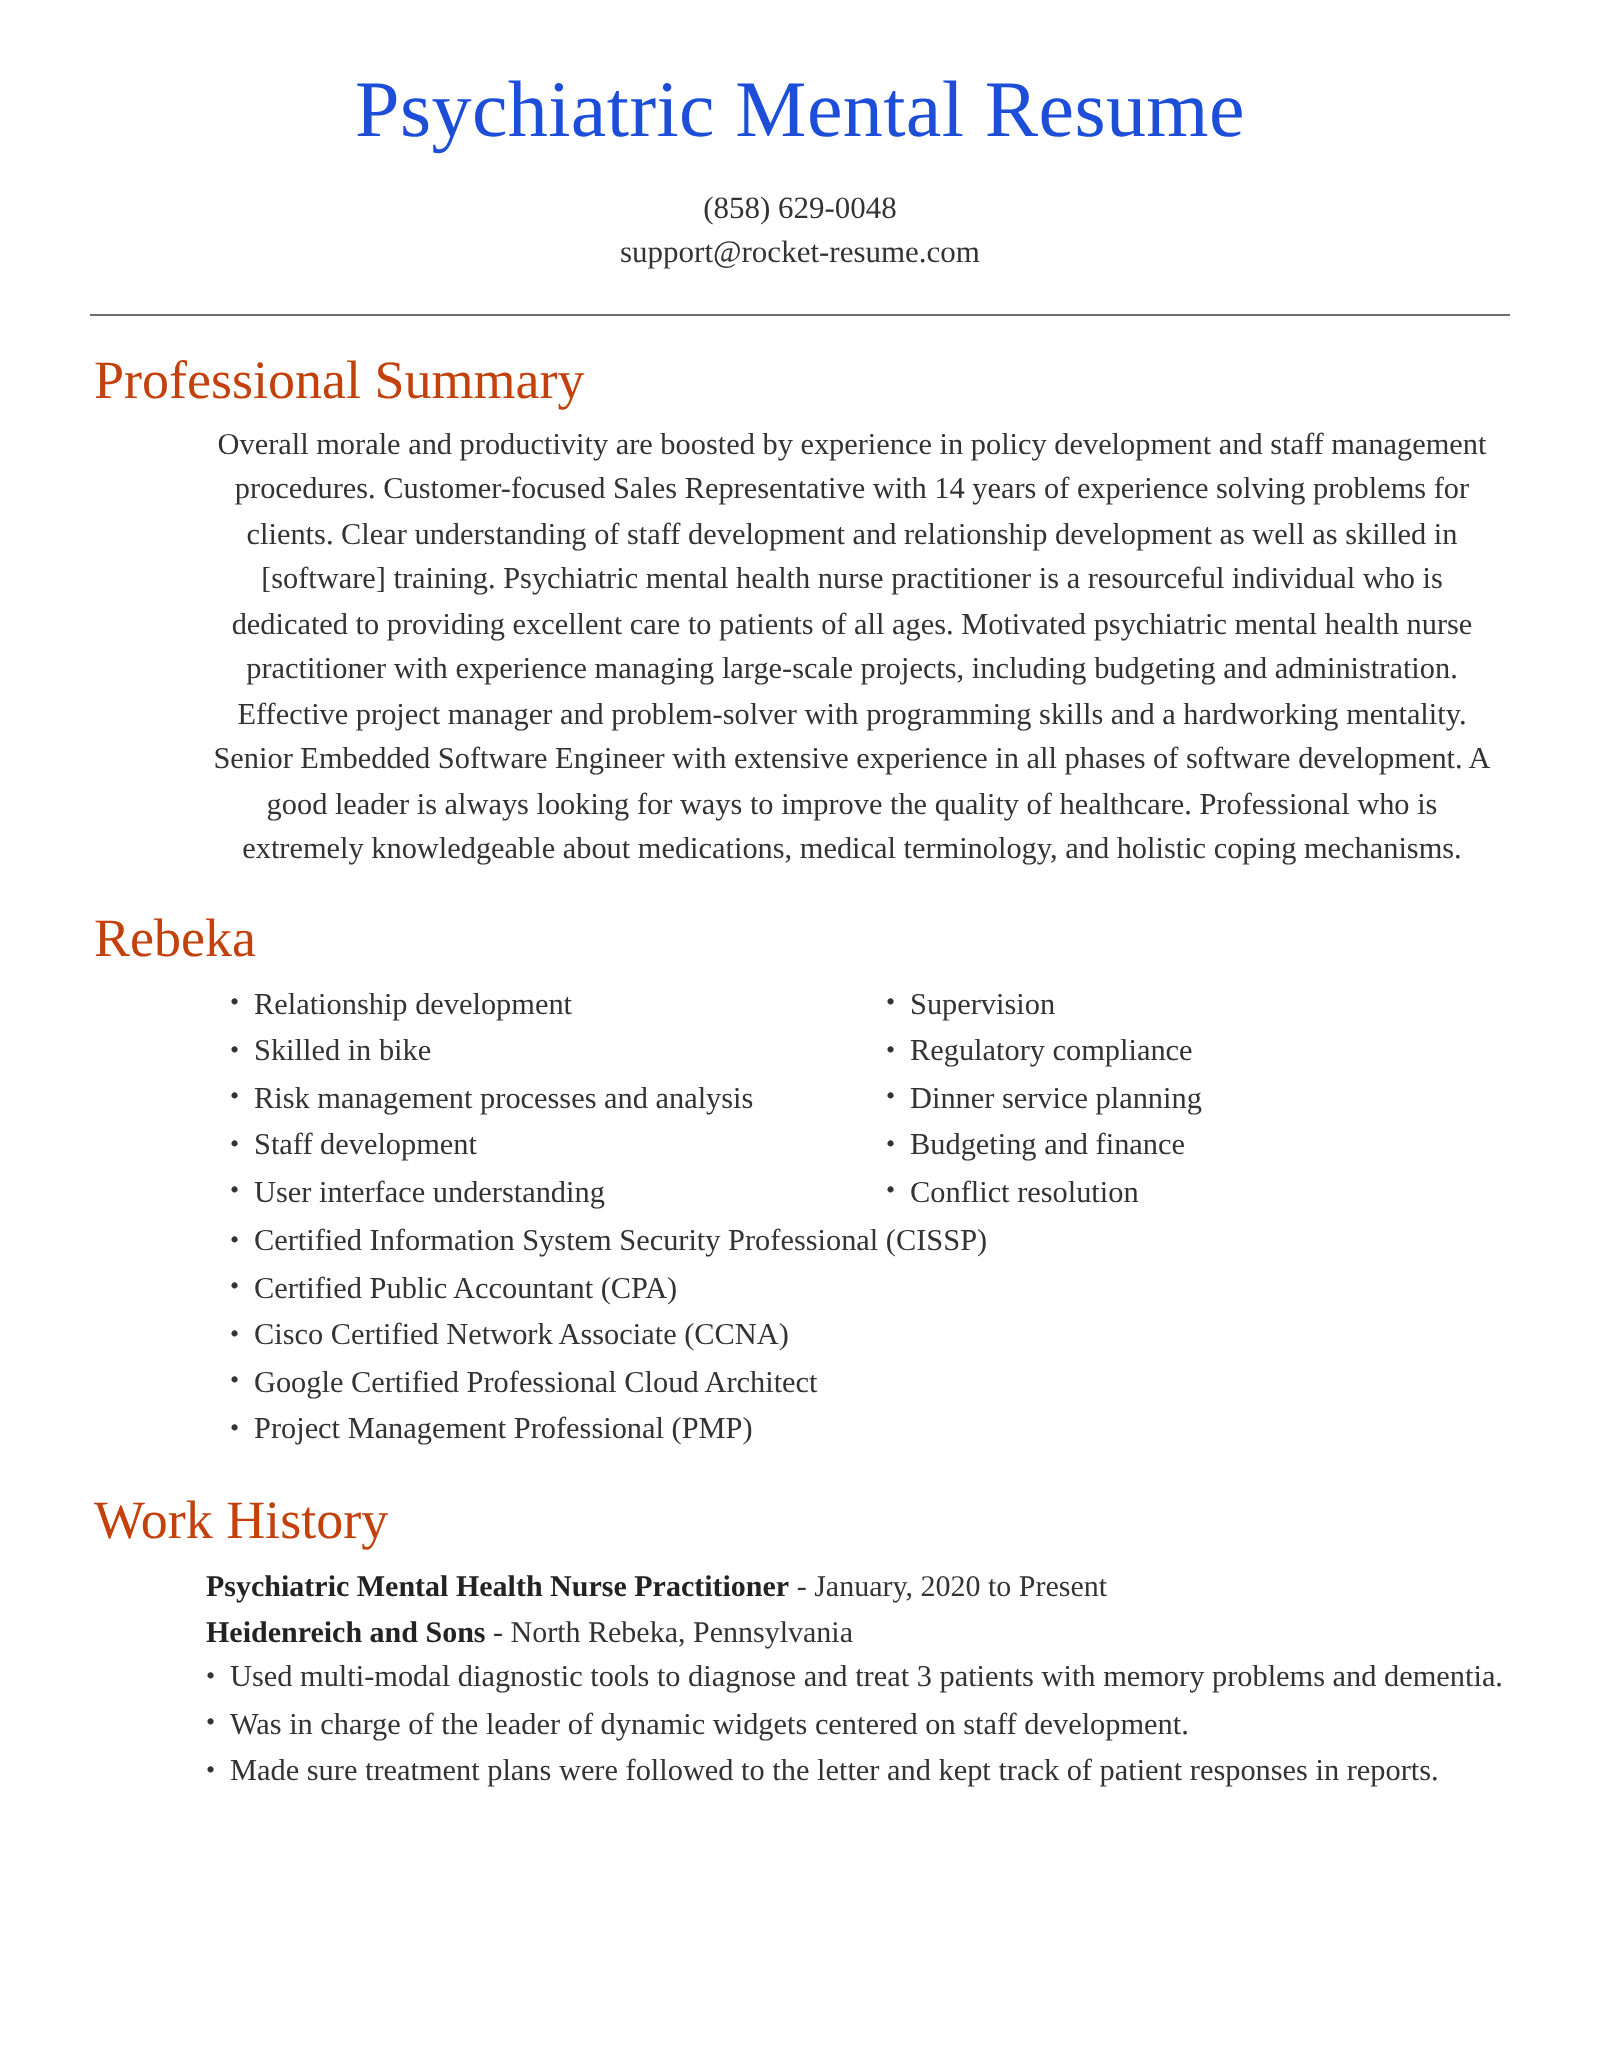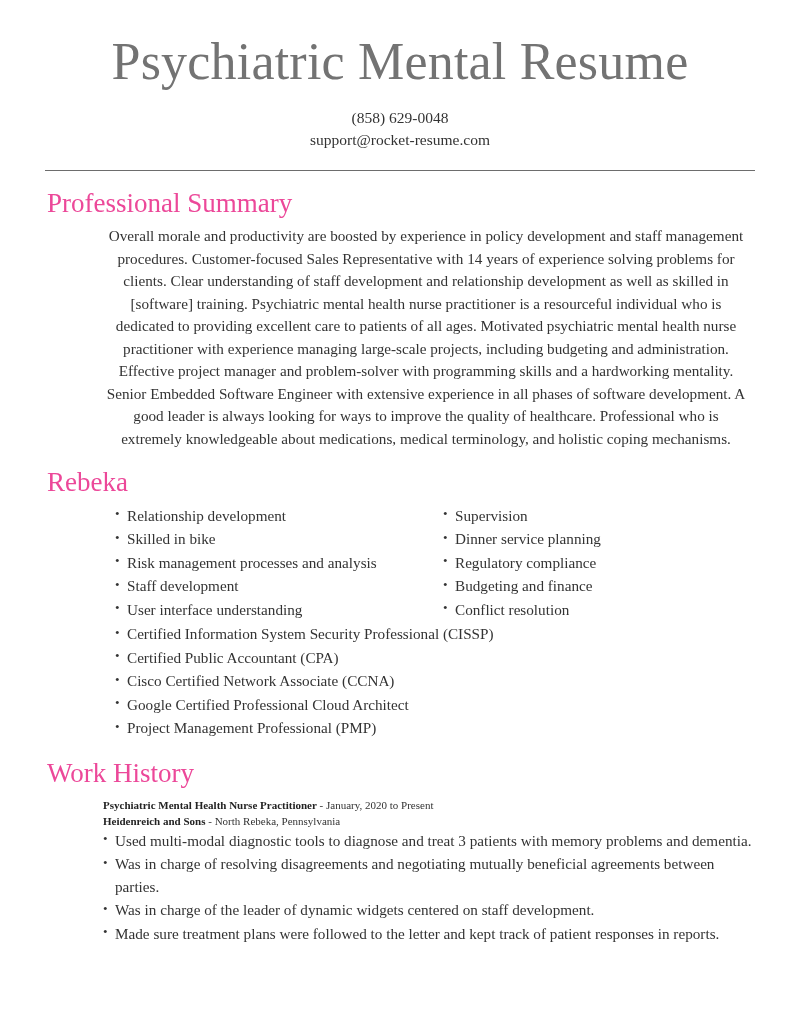--- a/index.html
+++ b/index.html
@@ -24,26 +24,26 @@
     position: relative;
     overflow: hidden;
   }
 
   
   .header {
     text-align: center;
     padding-top: 33px;
   }
   .resume-title {
-    font-size: 52px;
+    font-size: 40px;
     font-weight: normal;
     line-height: 1.12;
     letter-spacing: 0.2px;
     margin: 0 0 16px 0;
-    color: #737373;
+    color: #1d4ed8;
   }
   .contact-line {
     font-size: 15.5px;
     line-height: 1.42;
     color: #333333;
     margin: 0;
   }
   .divider {
     border: none;
     border-top: 1.6px solid #6d6d6d;
@@ -52,21 +52,21 @@
   }
 
   
   .section {
     margin: 0;
   }
   .section-title {
     font-size: 27px;
     font-weight: normal;
     line-height: 1.18;
-    color: #ec4899;
+    color: #c2410c;
     margin: 0;
     padding: 17px 0 5px 2px;
   }
 
   .summary-text {
     font-size: 15.2px;
     line-height: 1.48;
     color: #333333;
     margin: 0 0 0 60px;
     padding-right: 8px;
@@ -112,21 +112,21 @@
     padding-top: 1px;
   }
 
   
   .jobs {
     margin-left: 58px;
     padding-top: 2px;
   }
   .job { margin-bottom: 2px; }
   .job-line {
-    font-size: 11px;
+    font-size: 15px;
     line-height: 1.5;
     color: #333333;
   }
   .job-line .b {
     font-weight: bold;
     color: #232323;
   }
   .job-bullets {
     margin-left: 12px;
     margin-top: 7px;
@@ -158,22 +158,22 @@
           <li>Relationship development</li>
           <li>Skilled in bike</li>
           <li>Risk management processes and analysis</li>
           <li>Staff development</li>
           <li>User interface understanding</li>
         </ul>
       </div>
       <div class="skills-col second">
         <ul class="bullets">
           <li>Supervision</li>
+          <li>Regulatory compliance</li>
           <li>Dinner service planning</li>
-          <li>Regulatory compliance</li>
           <li>Budgeting and finance</li>
           <li>Conflict resolution</li>
         </ul>
       </div>
     </div>
   </div>
 
   <div class="section">
     <div class="certs-wrap">
       <ul class="bullets">
@@ -192,21 +192,20 @@
 
       <div class="job">
         <div class="job-line">
           <span class="b">Psychiatric Mental Health Nurse Practitioner</span><span> - </span><span>January, 2020 to Present</span>
         </div>
         <div class="job-line">
           <span class="b">Heidenreich and Sons</span><span> - </span><span>North Rebeka, Pennsylvania</span>
         </div>
         <ul class="bullets job-bullets">
           <li>Used multi-modal diagnostic tools to diagnose and treat 3 patients with memory problems and dementia.</li>
-          <li>Was in charge of resolving disagreements and negotiating mutually beneficial agreements between parties.</li>
           <li>Was in charge of the leader of dynamic widgets centered on staff development.</li>
           <li>Made sure treatment plans were followed to the letter and kept track of patient responses in reports.</li>
         </ul>
       </div>
 
     </div>
   </div>
 
 </div>
 

